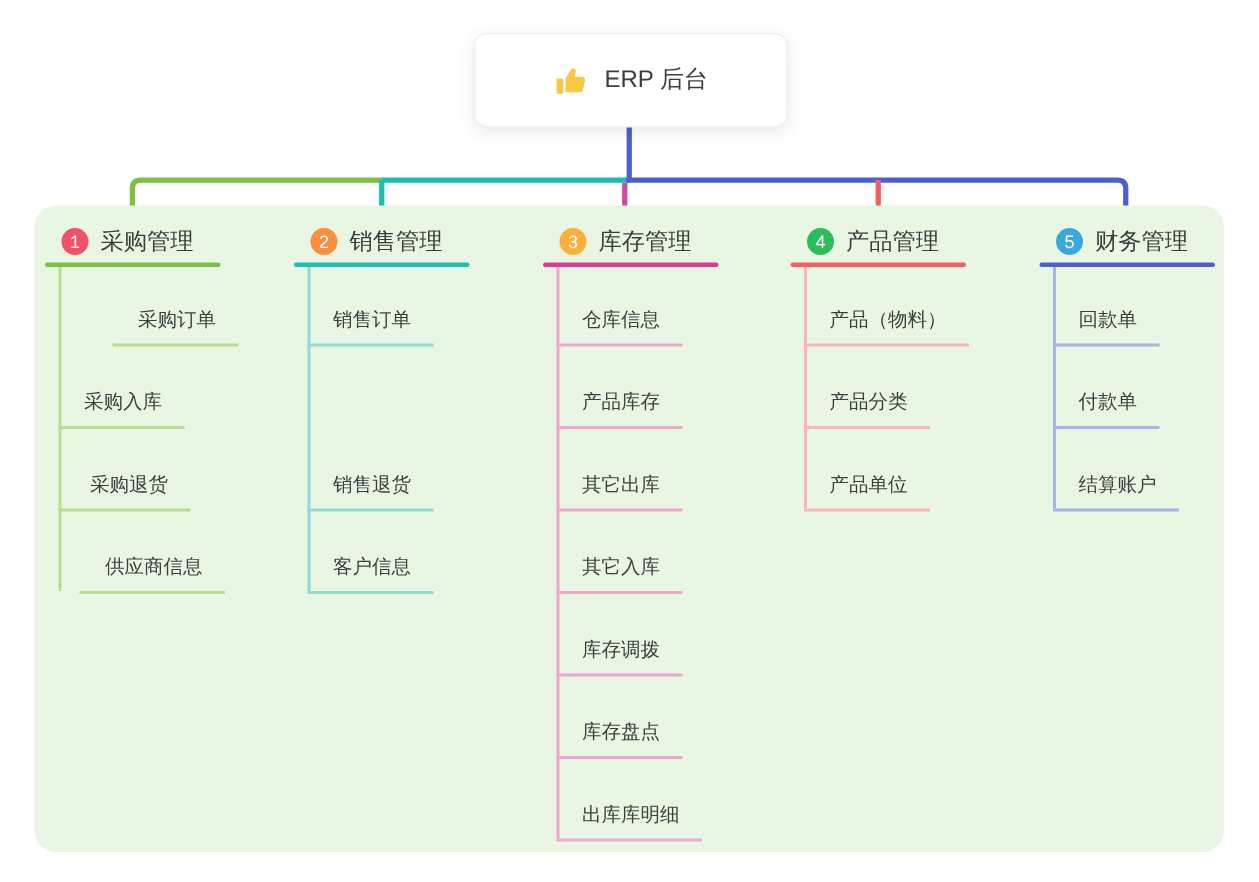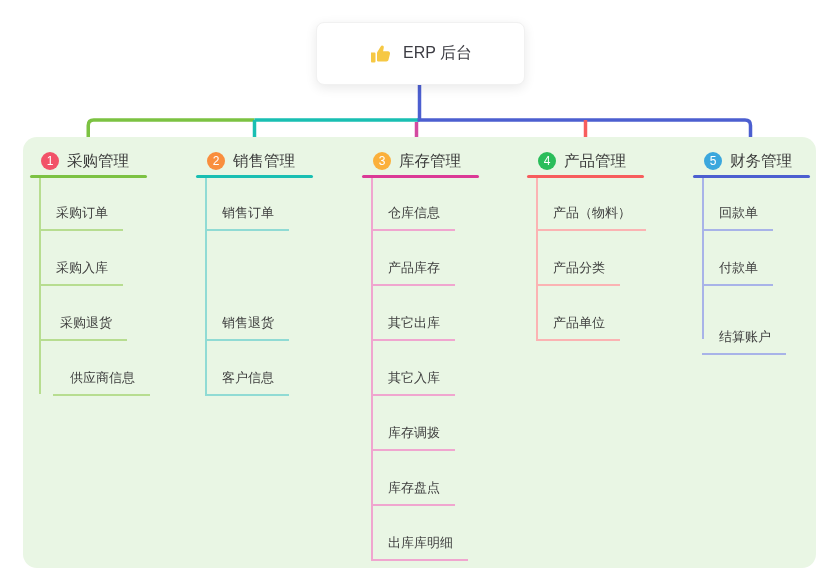--- a/index.html
+++ b/index.html
@@ -63,21 +63,21 @@
 
   <div class="panel" style="background: rgb(233, 246, 228);"></div>
 
   <div class="branch" id="branch-0" style="left: 30px;">
     <div class="branch-title">
       <span class="badge" style="background: rgb(242, 82, 104);">1</span>
       <span class="branch-label">采购管理</span>
     </div>
     <div class="title-underline" style="background: rgb(124, 194, 66);"></div>
     <div class="trunk" style="background: rgb(183, 221, 144); height: 216px;"></div>
-  <div class="child" style="top: 52px; border-bottom-color: rgb(183, 221, 144);">采购订单</div>
+  <div class="child" style="top: 52px; border-bottom-color: rgb(183, 221, 144); margin-left: 36px;">采购订单</div>
       <div class="child" style="top: 107px; border-bottom-color: rgb(183, 221, 144); font-family: Liberation Serif, serif;">采购入库</div>
       <div class="child" style="top: 162px; border-bottom-color: rgb(183, 221, 144); padding-left: 21px;">采购退货</div>
       <div class="child" style="top: 217px; border-bottom-color: rgb(183, 221, 144); margin-left: 14px;">供应商信息</div>
     </div>
 
   <div class="branch" id="branch-1" style="left: 196px;">
     <div class="branch-title">
       <span class="badge" style="background: rgb(249, 142, 61);">2</span>
       <span class="branch-label">销售管理</span>
     </div>
@@ -118,16 +118,16 @@
 
   <div class="branch" id="branch-4" style="left: 693px;">
     <div class="branch-title">
       <span class="badge" style="background: rgb(59, 167, 221);">5</span>
       <span class="branch-label">财务管理</span>
     </div>
     <div class="title-underline" style="background: rgb(76, 95, 208);"></div>
     <div class="trunk" style="background: rgb(168, 179, 232); height: 161px;"></div>
   <div class="child" style="top: 52px; border-bottom-color: rgb(168, 179, 232);">回款单</div>
       <div class="child" style="top: 107px; border-bottom-color: rgb(168, 179, 232);">付款单</div>
-      <div class="child" style="top: 176px; border-bottom-color: rgb(168, 179, 232); font-family: Liberation Serif, serif;">结算账户</div>
+      <div class="child" style="top: 162px; border-bottom-color: rgb(168, 179, 232); font-family: Liberation Serif, serif;">结算账户</div>
     </div>
 
 </div>
 
 </body></html>

